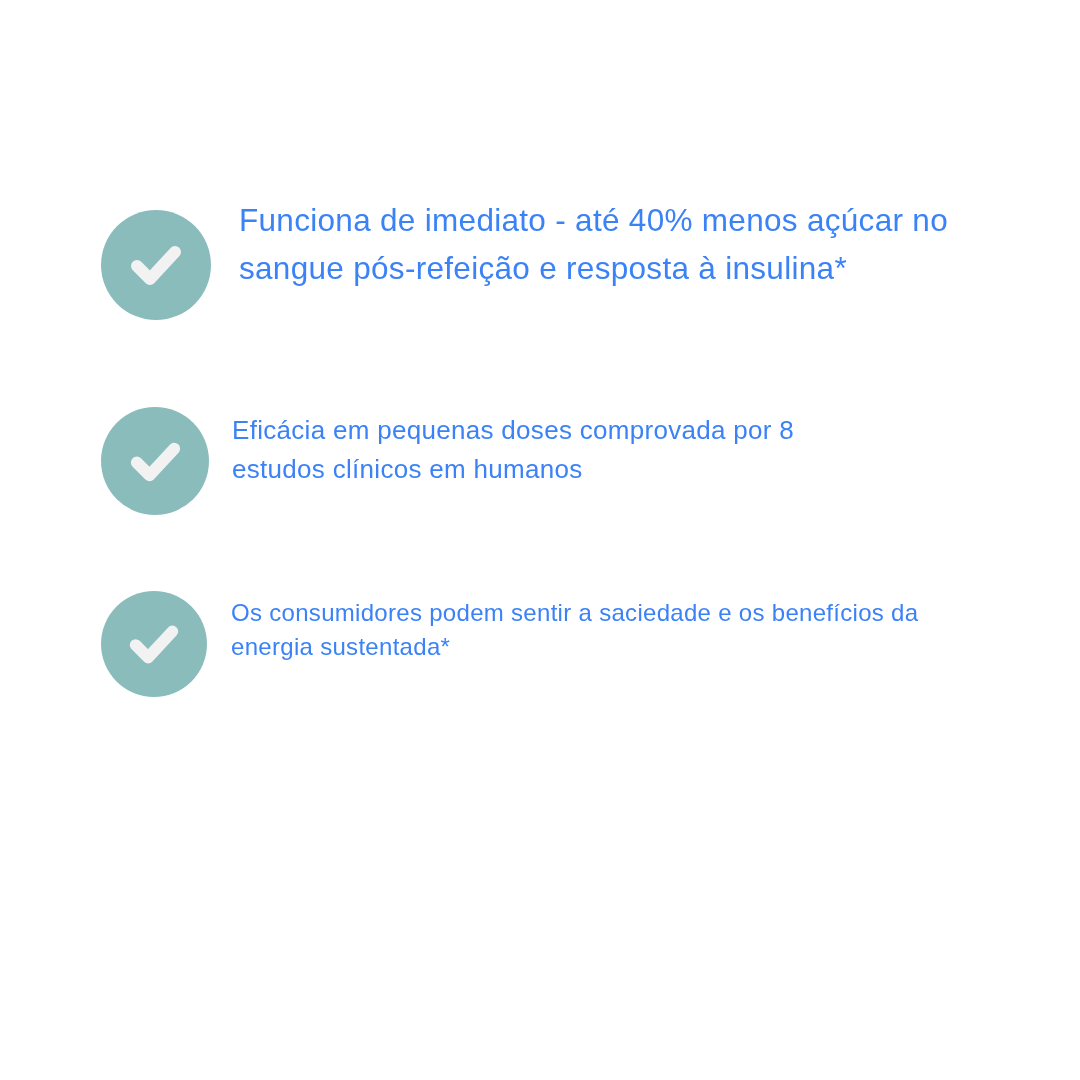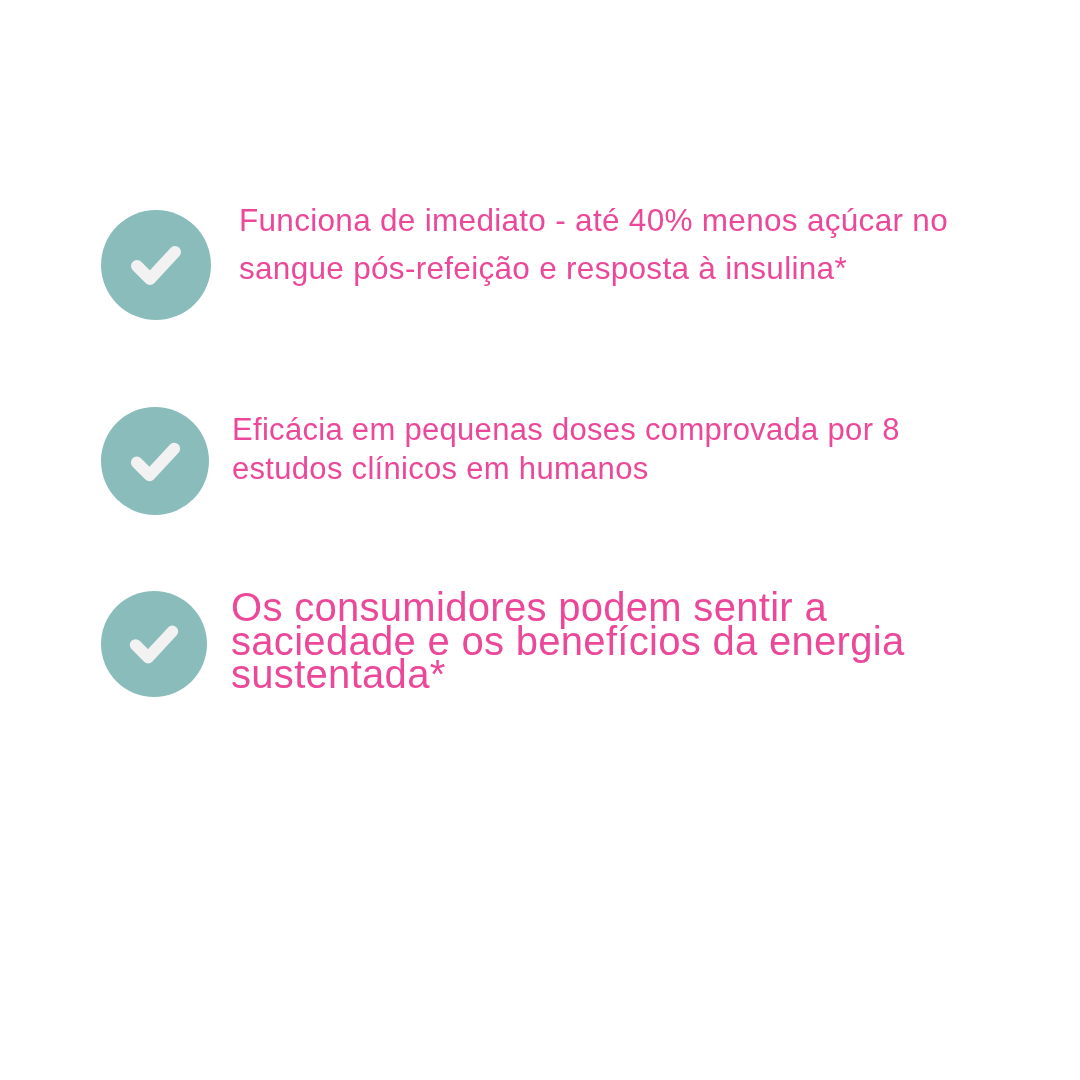--- a/index.html
+++ b/index.html
@@ -52,45 +52,46 @@
   .item-0 .check-badge { width: 110px; height: 110px; margin-top: 14px; }
   .item-1 .check-badge { width: 108px; height: 108px; margin-top: 0px; }
   .item-2 .check-badge { width: 106px; height: 106px; margin-top: 0px; }
   .item-3 .check-badge { width: 108px; height: 108px; margin-top: 0px; }
 
   .check-badge svg {
     display: block;
   }
 
   .benefit-text {
-    color: #ec4899;
+    color: #3b82f6;
     font-size: 31px;
     line-height: 1.0;
     letter-spacing: 0.3px;
     white-space: pre-line;
     font-weight: 400;
   }
 
   .item-0 .benefit-text {
     margin-left: 28px;
     margin-top: 0px;
     font-size: 31.5px;
     line-height: 48px;
     max-width: 730px;
   }
   .item-1 .benefit-text {
     margin-left: 23px;
     margin-top: 4px;
-    font-size: 31px;
+    font-size: 26px;
     line-height: 38.5px;
     max-width: 700px;
   }
   .item-2 .benefit-text {
     margin-left: 24px;
-    font-size: 40px;
+    margin-top: 5px;
+    font-size: 24px;
     line-height: 33.5px;
     max-width: 700px;
   }
   .item-3 .benefit-text {
     margin-left: 32px;
     margin-top: 10px;
     font-size: 30px;
     line-height: 34px;
     max-width: 740px;
   }

